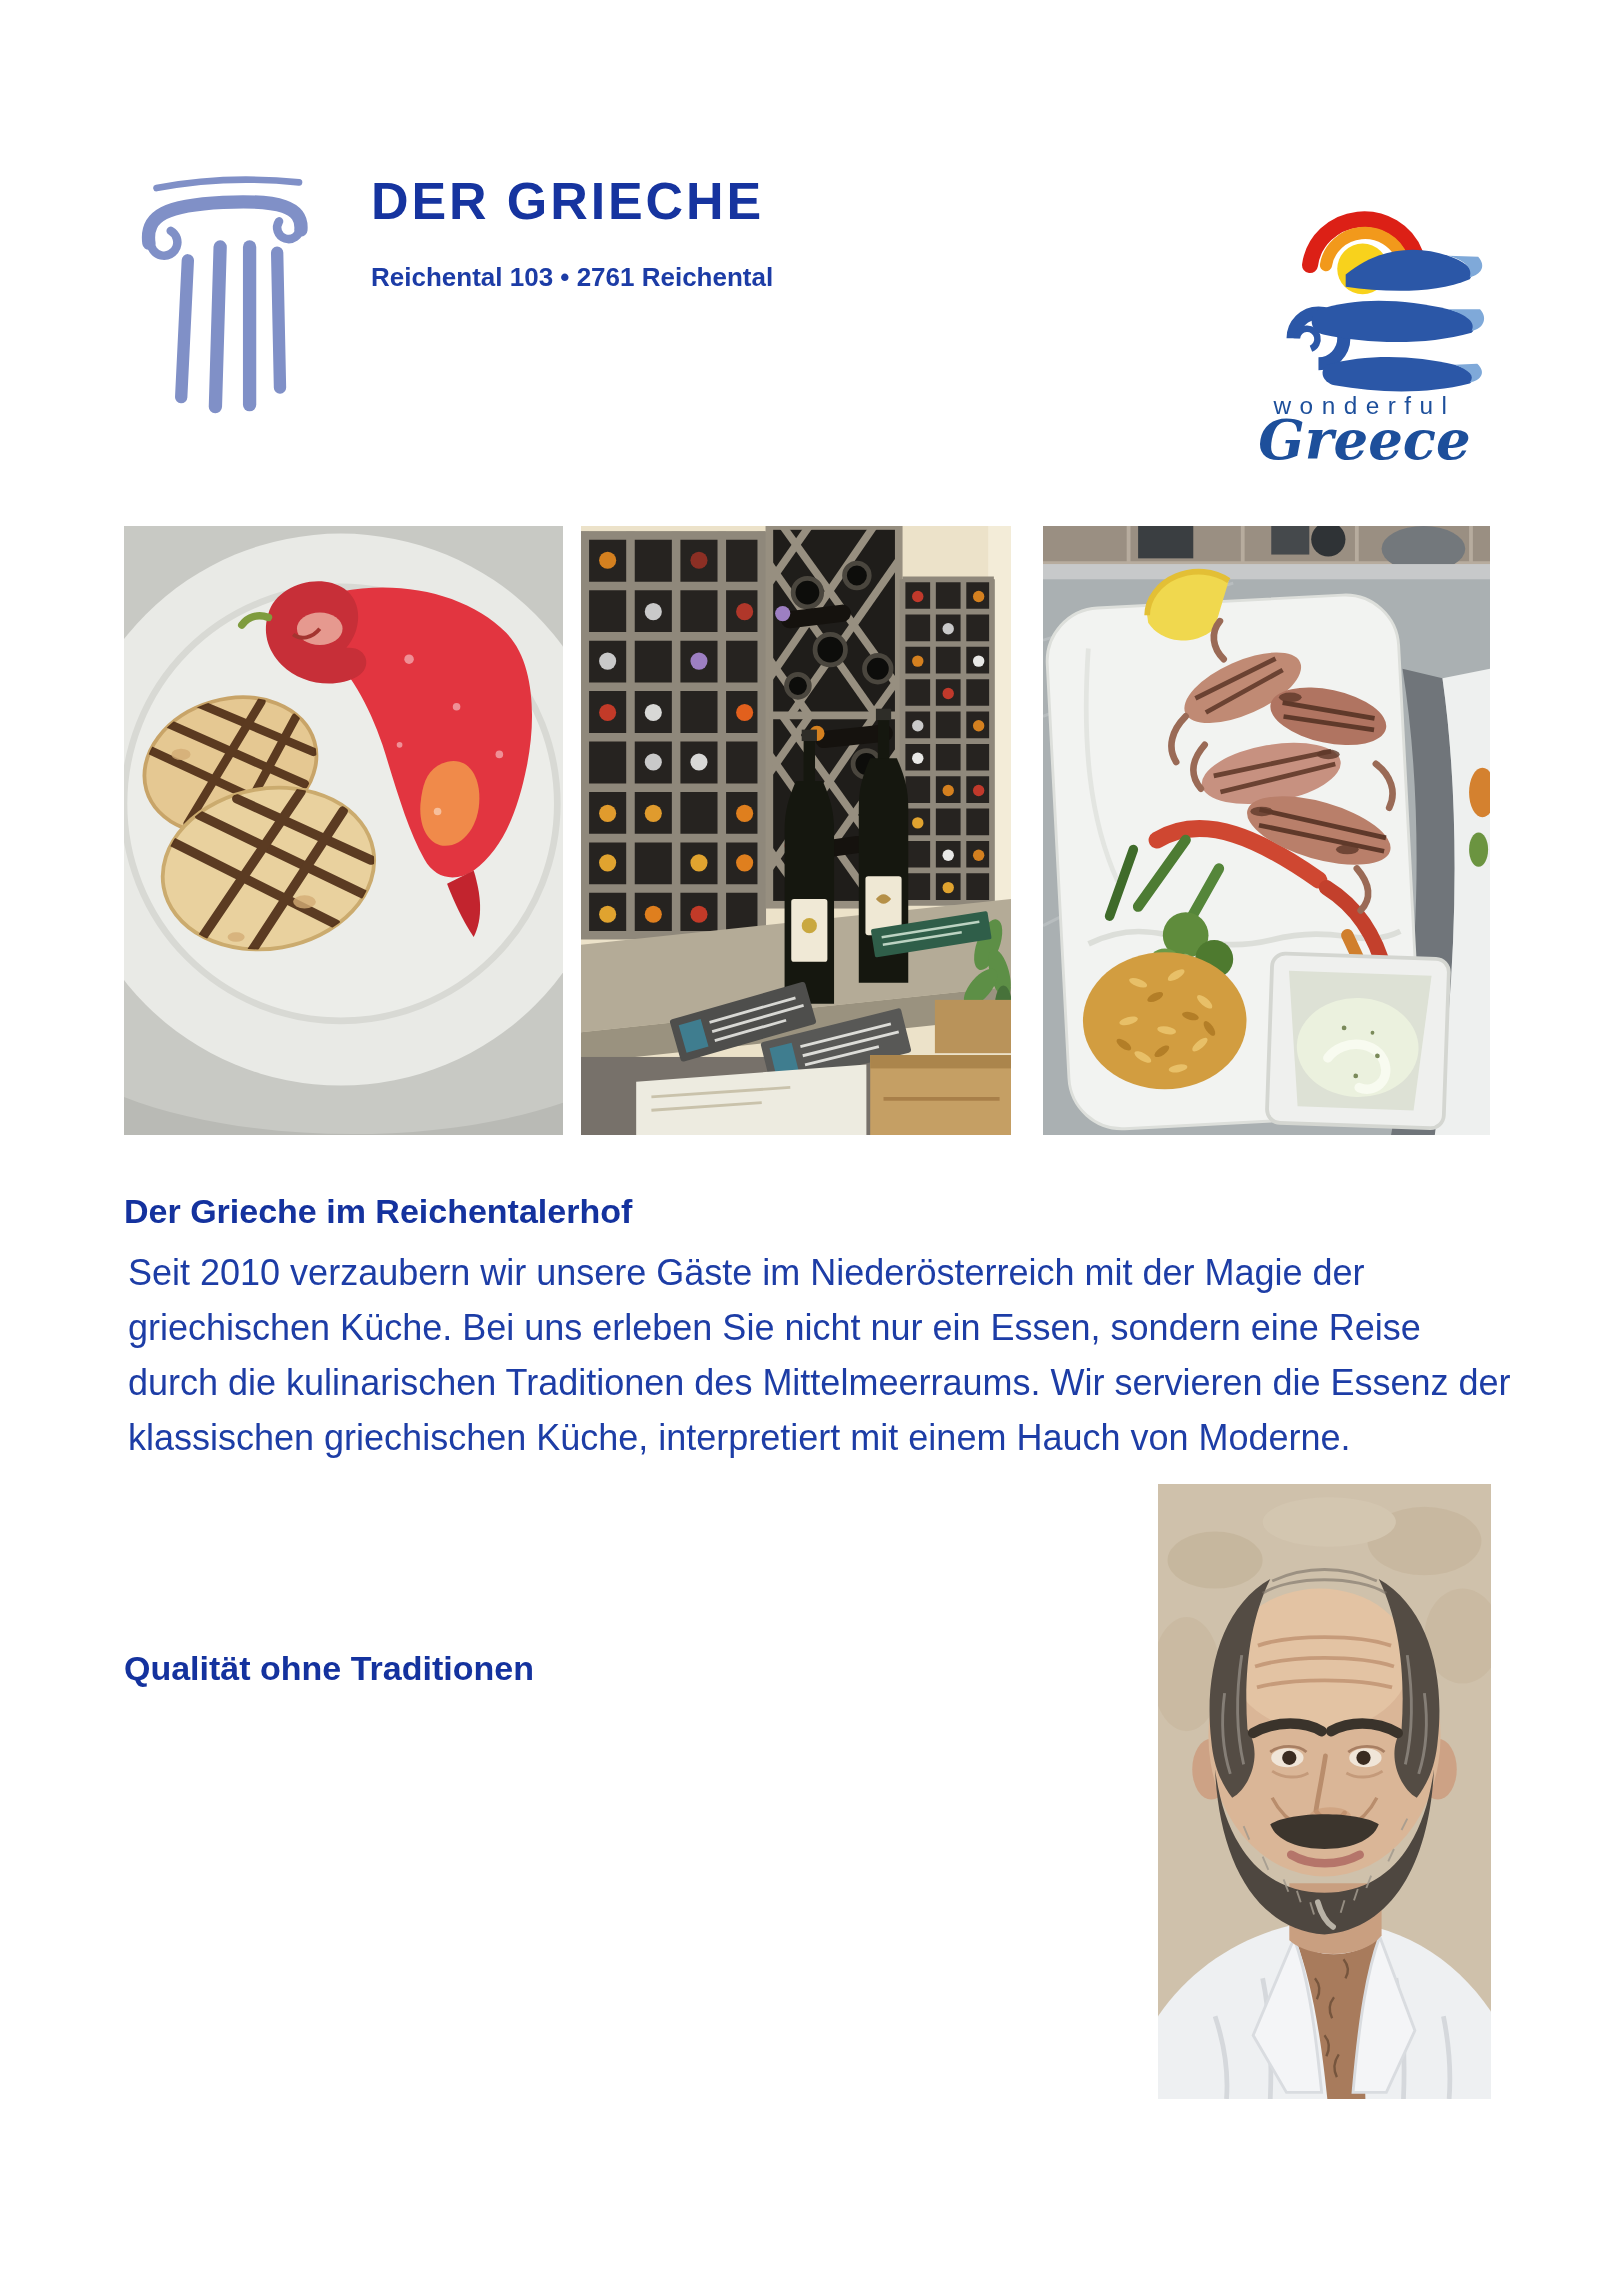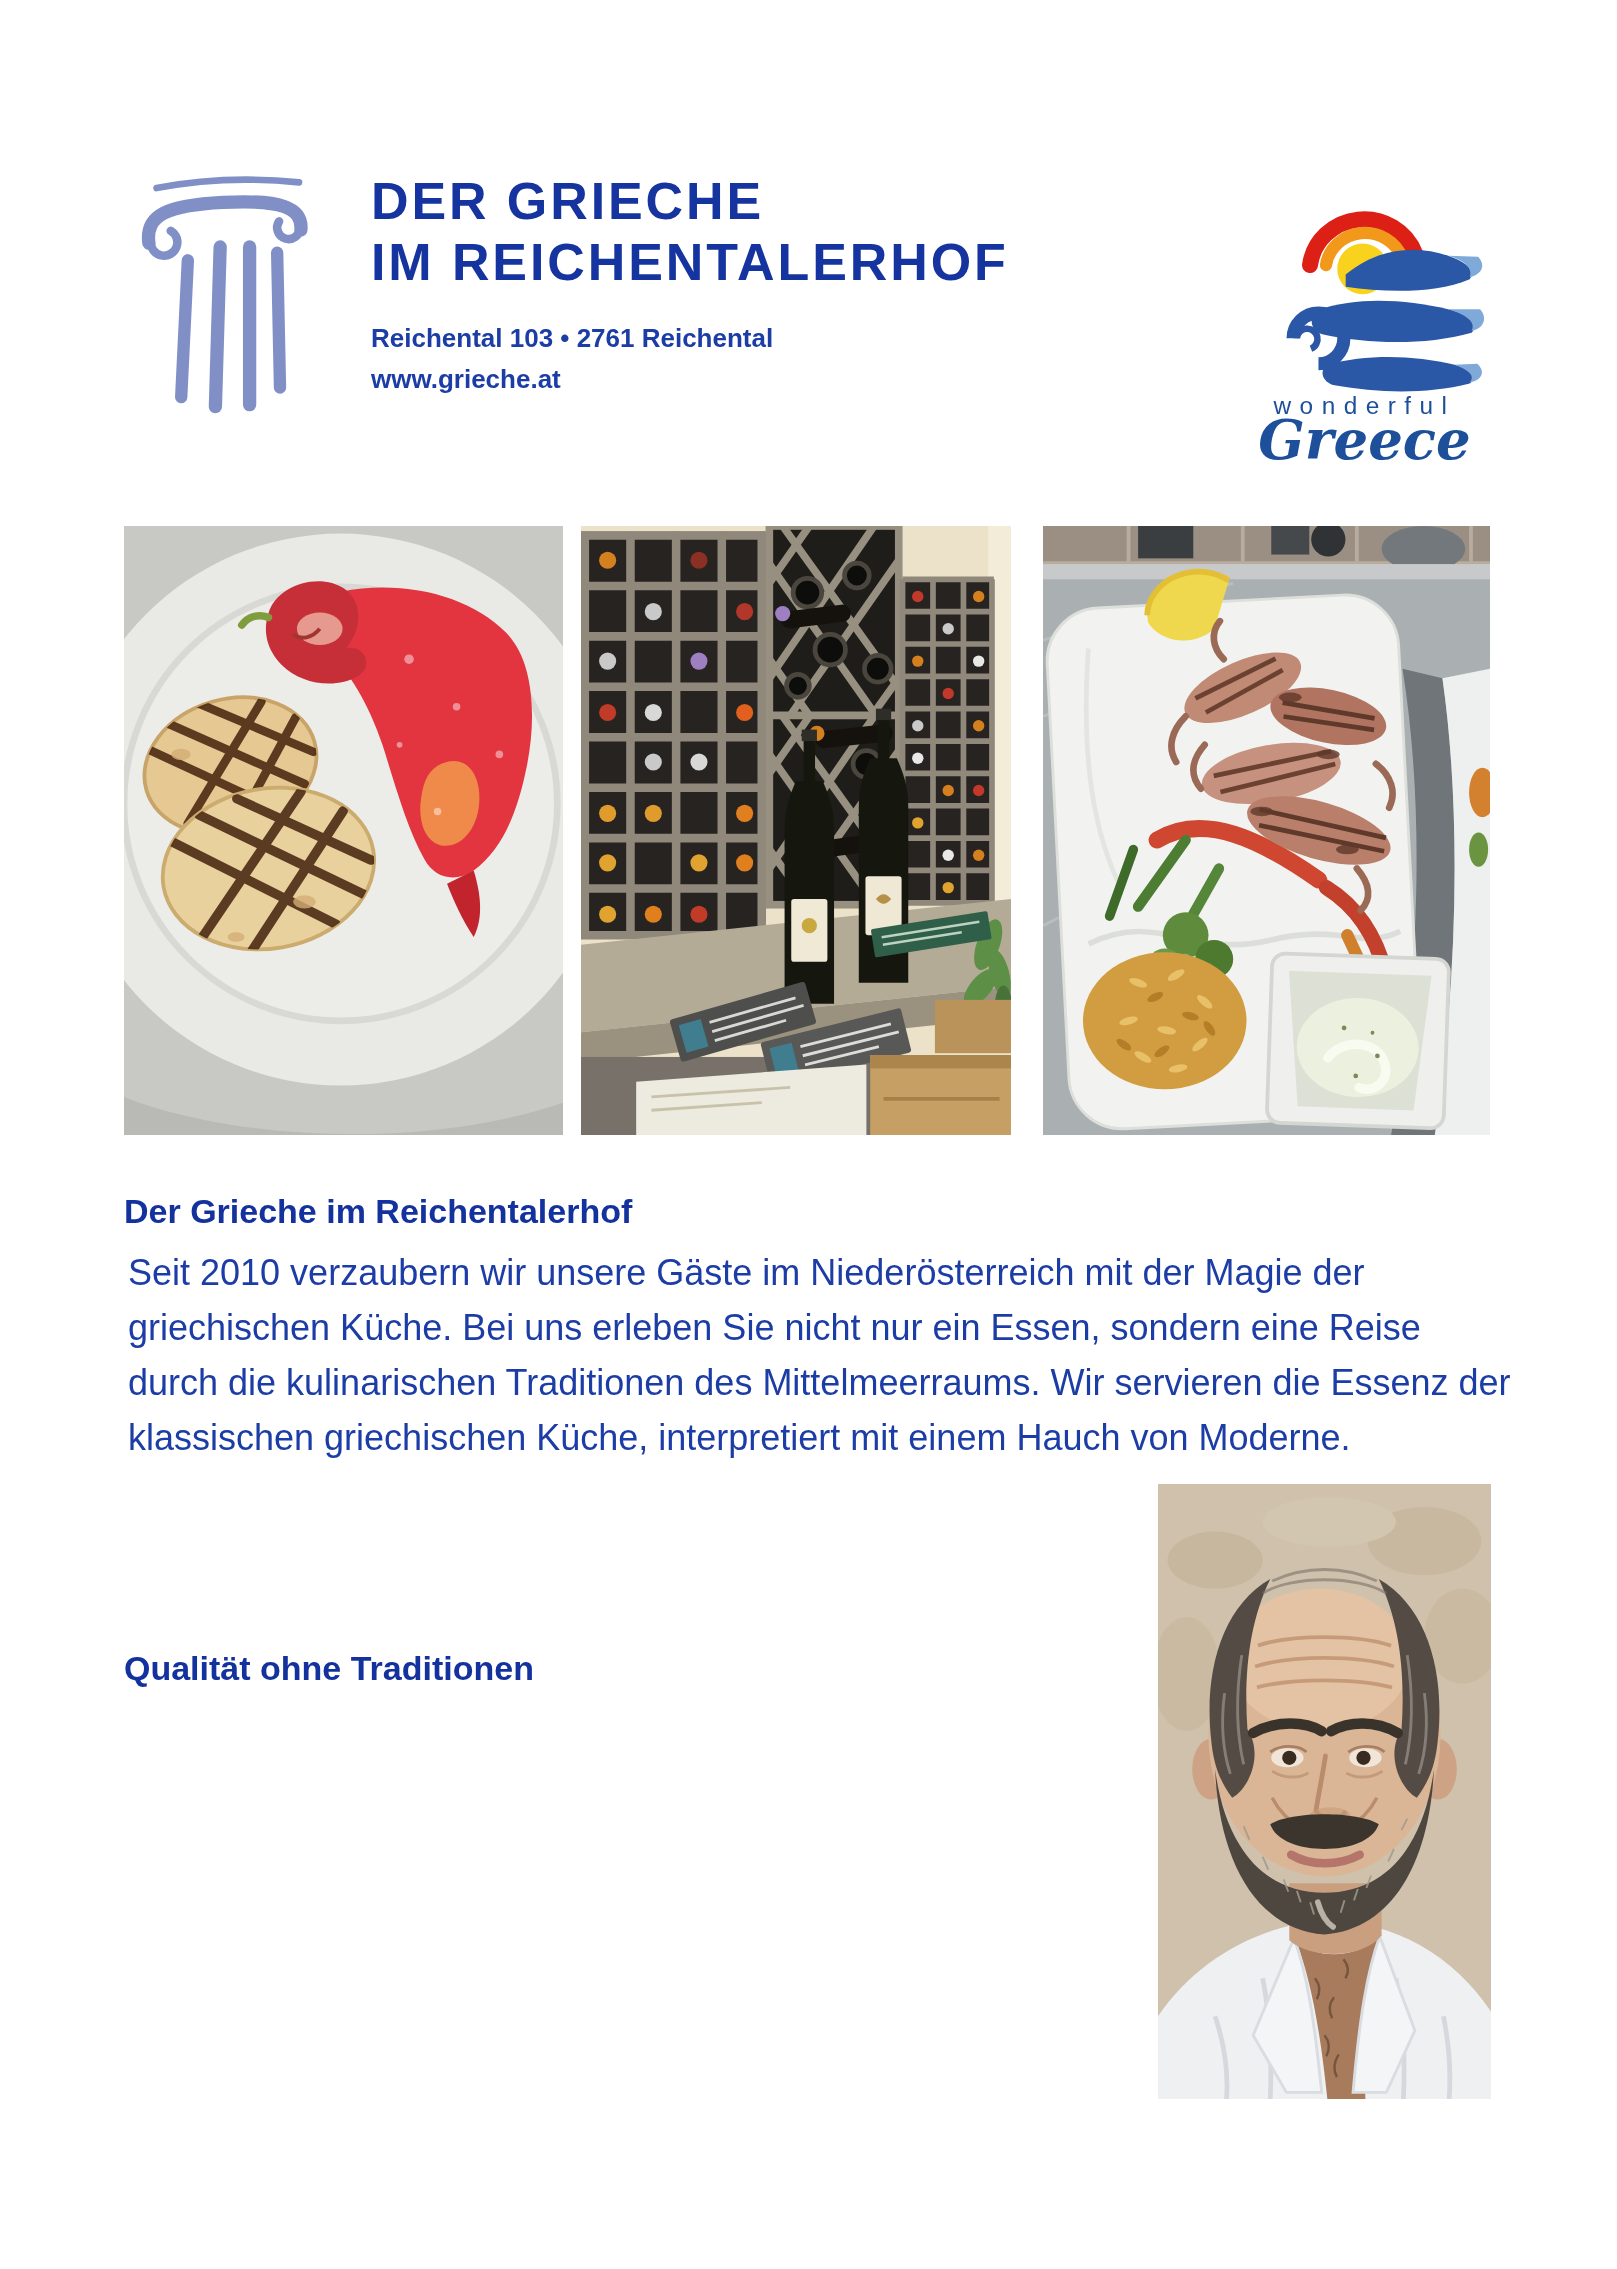--- a/index.html
+++ b/index.html
@@ -41,24 +41,22 @@
         <path d="M63 98 L56 242" stroke-width="13"></path>
         <path d="M97 84 L92 252" stroke-width="14"></path>
         <path d="M128 84 L128 250" stroke-width="14"></path>
         <path d="M157 90 L160 232" stroke-width="13"></path>
       </g>
     </svg>
   </div>
 
   <div class="title-block">
     <div class="title-line">DER GRIECHE</div>
-    <div class="title-line">IM REICHENTALERHOF</div>
     <div class="addr-block">
       <div class="addr">Reichental 103 • 2761 Reichental</div>
-      <div class="addr">www.grieche.at</div>
     </div>
   </div>
 
   <div class="greece-logo">
     <svg class="logo-svg" viewBox="0 0 276 330">
 
       <path d="M80 114 A58 56 0 0 1 192 102" stroke="#dc2016" stroke-width="17" fill="none" stroke-linecap="round"></path>
       <path d="M97 114 A42 40 0 0 1 178 106" stroke="#f2991b" stroke-width="13" fill="none" stroke-linecap="round"></path>
       <circle cx="136" cy="118" r="27" fill="#f8d21c"></circle>
 

